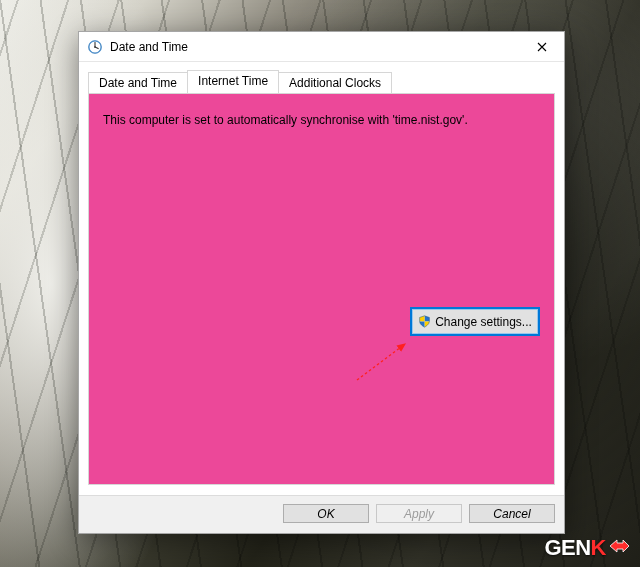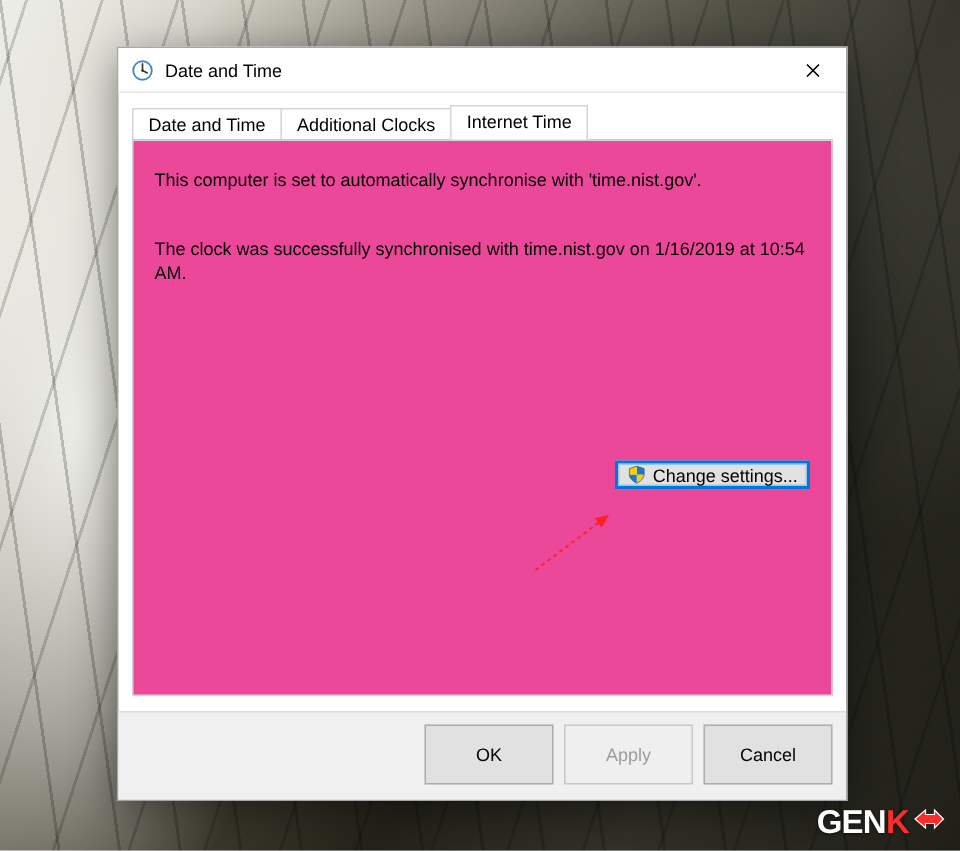--- a/index.html
+++ b/index.html
@@ -107,21 +107,21 @@
     position: relative;
   }
   .info-text { font-size: 12px; color: #000; line-height: 1.35; margin-bottom: 30px; }
   .info-text.sync-status { margin-bottom: 30px; }
 
   .change-btn {
     position: absolute;
     right: 14px;
     top: 213px;
     width: 130px;
-    height: 19px;
+    height: 29px;
     background: #e1e1e1;
     border: 2px solid #0078d7;
     font-size: 12px;
     display: flex;
     align-items: center;
     justify-content: center;
     gap: 4px;
     cursor: pointer;
     color: #000;
     box-shadow: inset 0 0 0 1px #98c7ec;
@@ -139,27 +139,28 @@
   .button-row {
     padding: 8px 9px 10px;
     display: flex;
     justify-content: flex-end;
     gap: 7px;
     background: #f0f0f0;
     border-top: 1px solid #dcdcdc;
   }
   .btn {
     width: 86px;
-    height: 40px;
+    height: 19px;
     background: #e1e1e1;
     border: 1px solid #adadad;
     font-size: 12px;
     color: #000;
     cursor: pointer;
     font-family: inherit;
+    font-style: italic;
   }
   .btn:disabled { color: #9c9c9c; border-color: #c8c8c8; background: #efefef; cursor: default; }
 
   .watermark {
     position: absolute;
     right: 10px;
     bottom: 6px;
     font-weight: 900;
     font-size: 22px;
     color: #fff;
@@ -192,27 +193,26 @@
     <span class="title-text">Date and Time</span>
     <div class="close-btn">
       <svg width="10" height="10" viewBox="0 0 10 10">
           <path d="M1 1 L9 9 M9 1 L1 9" stroke="currentColor" stroke-width="1.1"></path>
         </svg>
     </div>
   </div>
 
   <div class="tabs-row">
     <div class="tab">Date and Time</div>
+    <div class="tab active">Internet Time</div>
     <div class="tab">Additional Clocks</div>
-    <div class="tab active">Internet Time</div>
   </div>
 
   <div class="tab-content">
     <p class="info-text">This computer is set to automatically synchronise with 'time.nist.gov'.</p>
-    <p class="info-text sync-status">The clock was successfully synchronised with time.nist.gov on 1/16/2019 at 10:54 AM.</p>
 
     <div class="change-btn">
       <span class="shield">
         <svg viewBox="0 0 16 16" width="13" height="13">
           <path d="M8 1 L14 3 V8 C14 12 8 15 8 15 C8 15 2 12 2 8 V3 Z" fill="#fff"></path>
           <path d="M8 1 L14 3 V8 L8 8 Z" fill="#2673c9"></path>
           <path d="M8 1 L2 3 V8 L8 8 Z" fill="#ffcf00"></path>
           <path d="M8 8 L14 8 C14 12 8 15 8 15 Z" fill="#ffcf00"></path>
           <path d="M8 8 L2 8 C2 12 8 15 8 15 Z" fill="#2673c9"></path>
           <path d="M8 1 L14 3 V8 C14 12 8 15 8 15 C8 15 2 12 2 8 V3 Z" fill="none" stroke="#154d85" stroke-width="0.6"></path>

